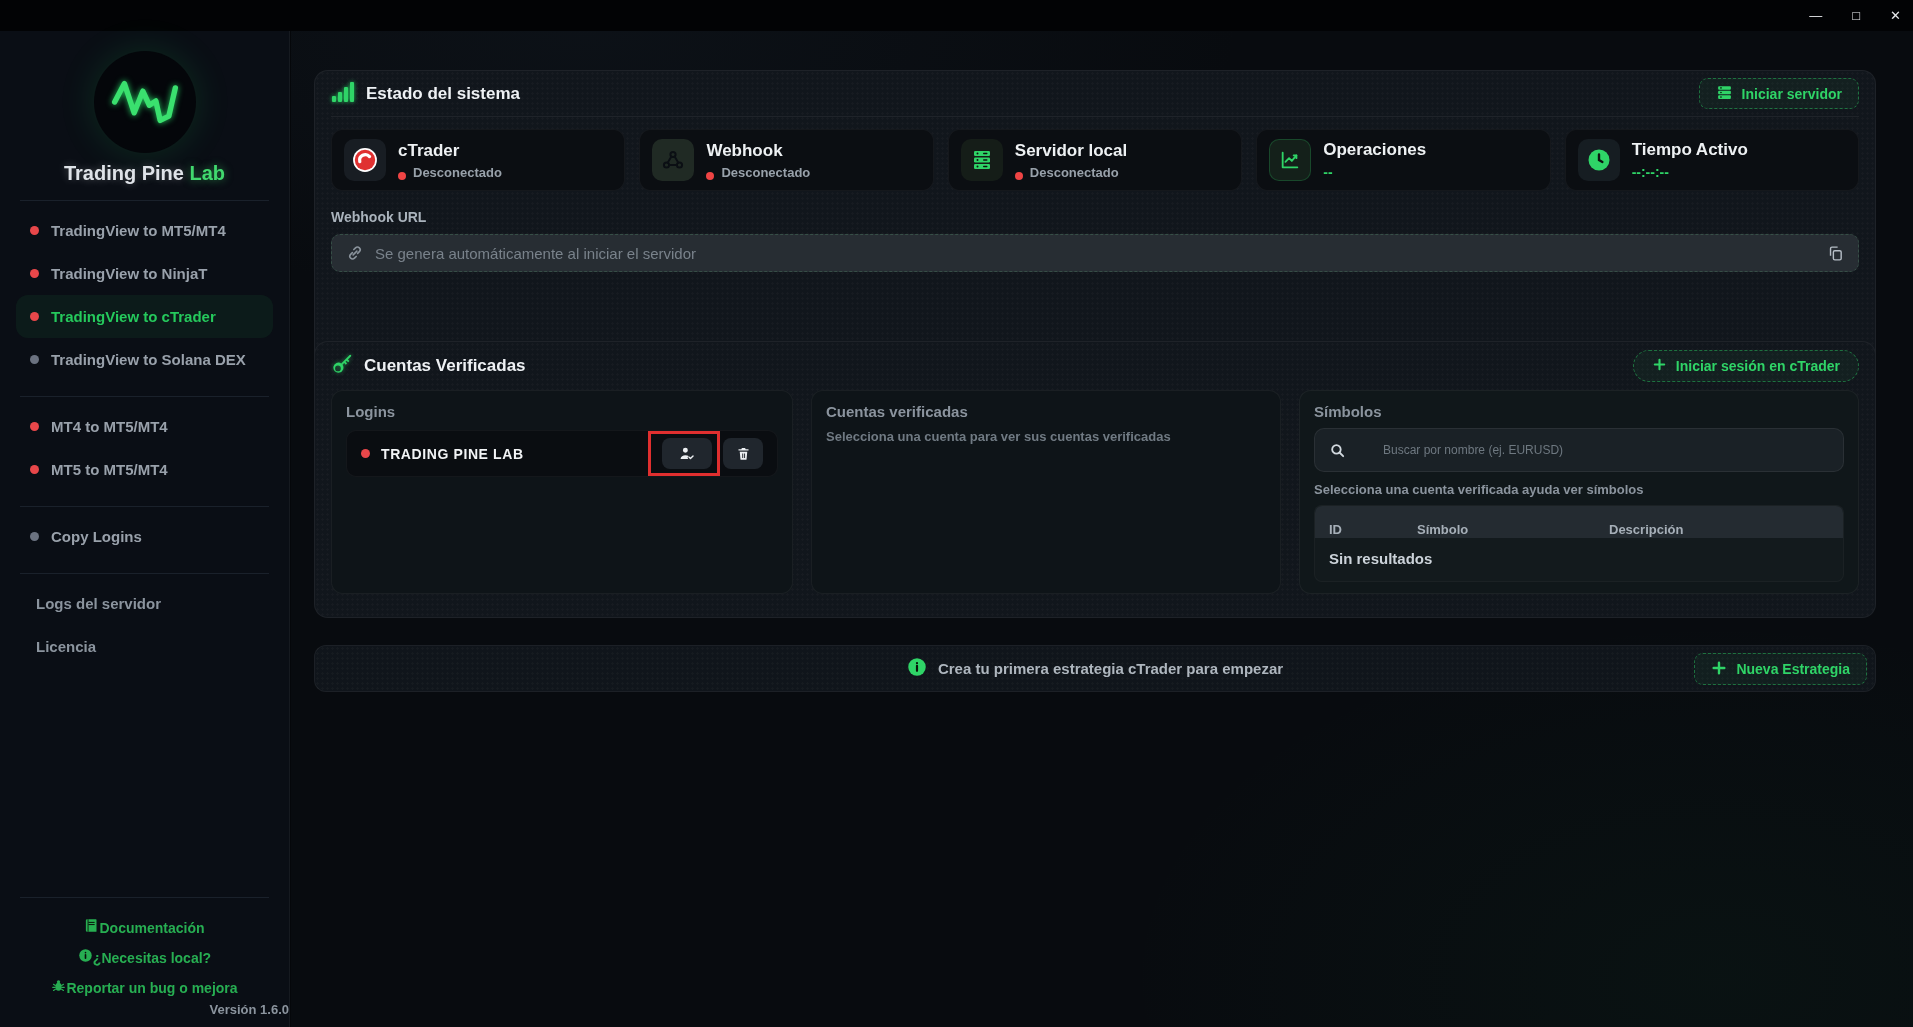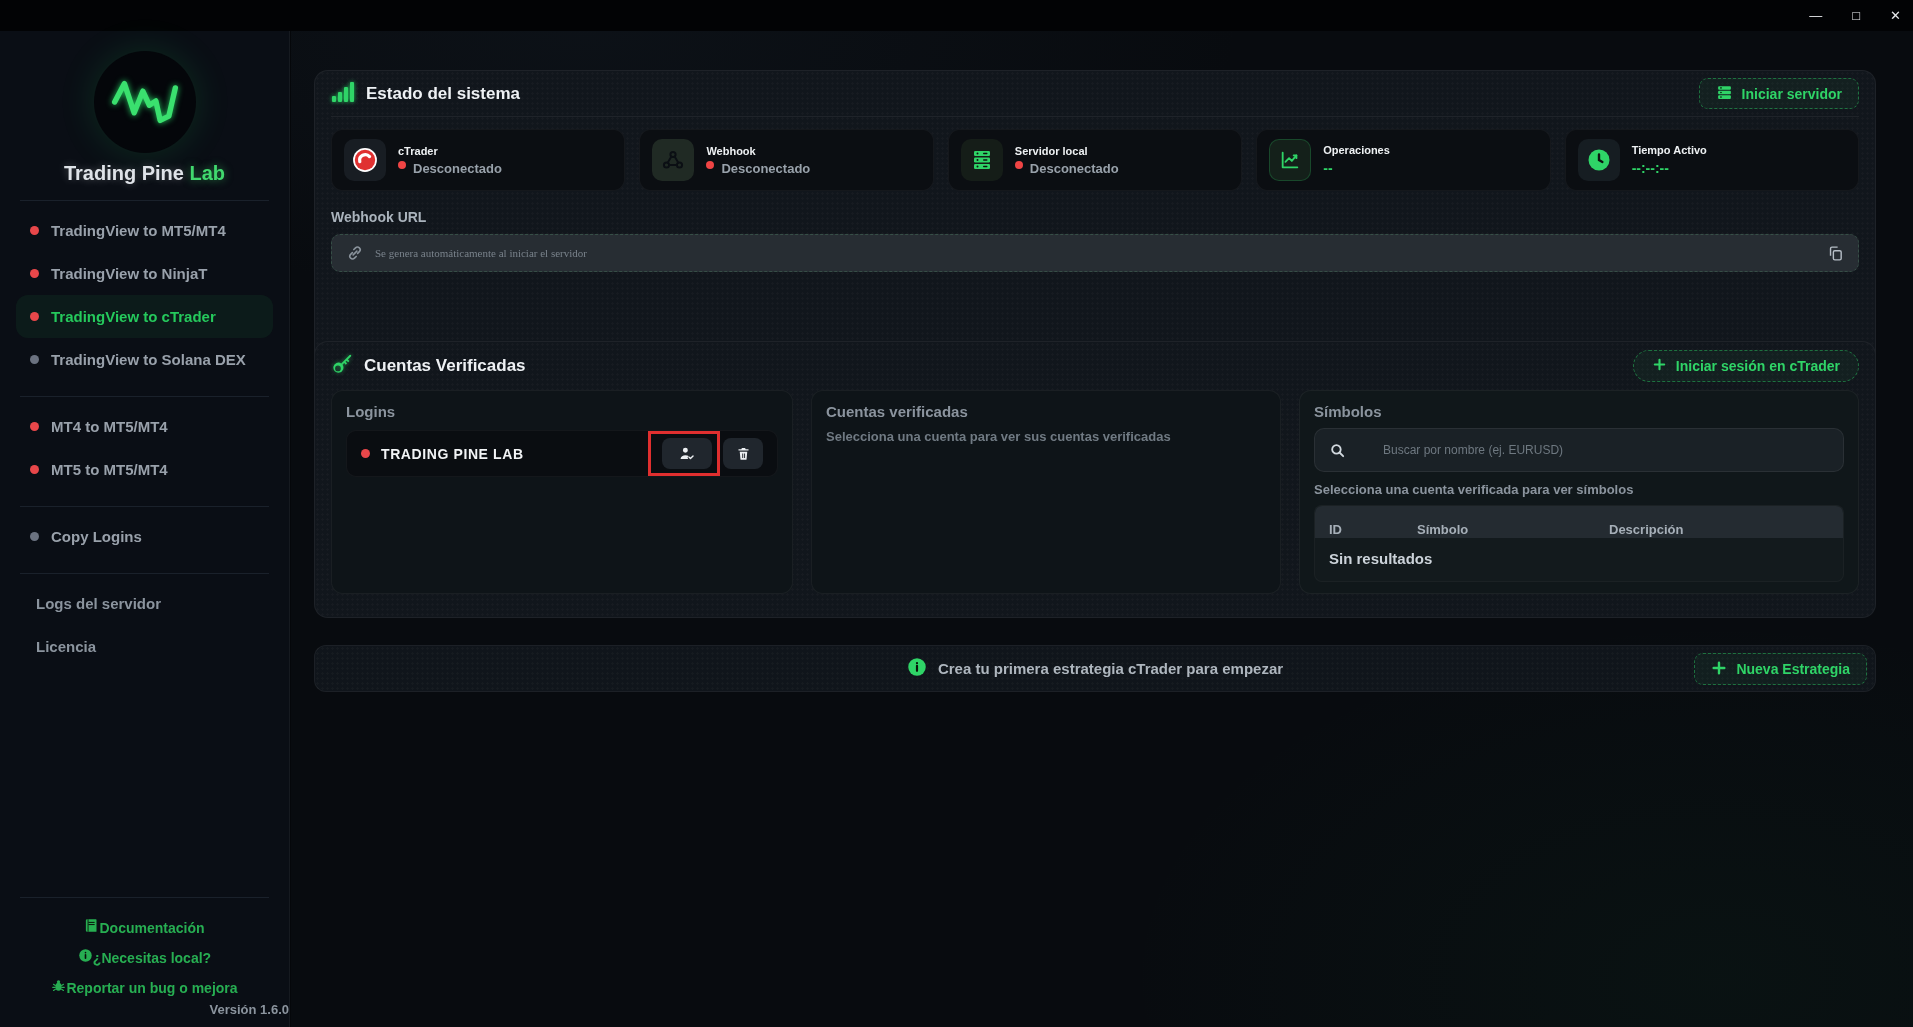--- a/index.html
+++ b/index.html
@@ -58,31 +58,31 @@
 
   .cards { display:flex; gap:14px; margin-top:12px; }
   .card { flex:1; height:62px; background:#0b0e12; border:1px solid rgba(255,255,255,.045);
           border-radius:12px; display:flex; align-items:center; gap:12px; padding:0 12px; }
   .card-icon { width:42px; height:42px; border-radius:10px; display:grid; place-items:center; flex:0 0 auto; }
   .ci-ctrader { background:#181d23; }
   .ci-webhook { background:#202a24; }
   .ci-server  { background:#151d18; }
   .ci-ops     { background:#14201a; border:1px solid rgba(46,212,103,.22); }
   .ci-clock   { background:#161d22; }
-  .card-title { font-size:11px; font-weight:bold; color:#eef1f3; }
-  .card-status { display:flex; align-items:flex-start; gap:7px; margin-top:4px; font-size:13px; color:#98a1aa; font-weight:bold; }
+  .card-title { font-size:17px; font-weight:bold; color:#eef1f3; }
+  .card-status { display:flex; align-items:flex-end; gap:7px; margin-top:4px; font-size:13px; color:#98a1aa; font-weight:bold; }
   .status-dot { width:8px; height:8px; border-radius:50%; background:#ef4444; }
   .card-value { margin-top:4px; font-size:14px; color:#2fd467; font-weight:bold; }
 
   .webhook-label { margin-top:18px; font-size:14px; font-weight:bold; color:#aab3bc; }
   .webhook-input { margin-top:9px; height:38px; background:#272d33; border-radius:9px;
                    border:1px dashed rgba(126,231,160,.18); display:flex; align-items:center;
                    padding:0 14px; gap:11px; }
   .webhook-input input { flex:1; background:transparent; border:none; outline:none;
-                         color:#cfd6dc; font-size:11px; font-family:Liberation Serif, serif; }
+                         color:#cfd6dc; font-size:15px; font-family:Liberation Sans, sans-serif; }
   .webhook-input input::placeholder { color:#79828b; }
   .icon-plain { display:grid; place-items:center; cursor:pointer; }
 
   #panel-accounts { top:310px; height:277px; padding:0 16px; }
   .panel-head2 { height:48px; display:flex; align-items:center; justify-content:space-between; }
   .subpanels { display:flex; gap:18px; height:204px; }
   .subpanel { border-radius:12px; border:1px solid rgba(255,255,255,.05); background:#0e1418; padding:12px 14px; position:relative; }
   .sp-logins { width:462px; }
   .sp-verified { width:470px; }
   .sp-symbols { flex:1; background:#10171a; }
@@ -408,21 +408,21 @@
         <div class="sub-title">Símbolos</div>
         <div class="search-box">
           <span class="icon-plain">
             <svg width="17" height="17" viewBox="0 0 24 24" fill="none" stroke="#d2d9df" stroke-width="2.6" stroke-linecap="round">
               <circle cx="10.5" cy="10.5" r="6"></circle>
                 <path d="M15.2 15.2 20 20"></path>
             </svg>
           </span>
           <input type="text" placeholder="Buscar por nombre (ej. EURUSD)" style="">
         </div>
-        <div class="sym-hint">Selecciona una cuenta verificada para ver símbolos</div>
+        <div class="sym-hint">Selecciona una cuenta verificada ayuda ver símbolos</div>
         <div class="sym-table">
           <div class="sym-thead">
             <span>ID</span>
             <span>Símbolo</span>
             <span>Descripción</span>
           </div>
           <div class="sym-empty">Sin resultados</div>
         </div>
       </div>
 

